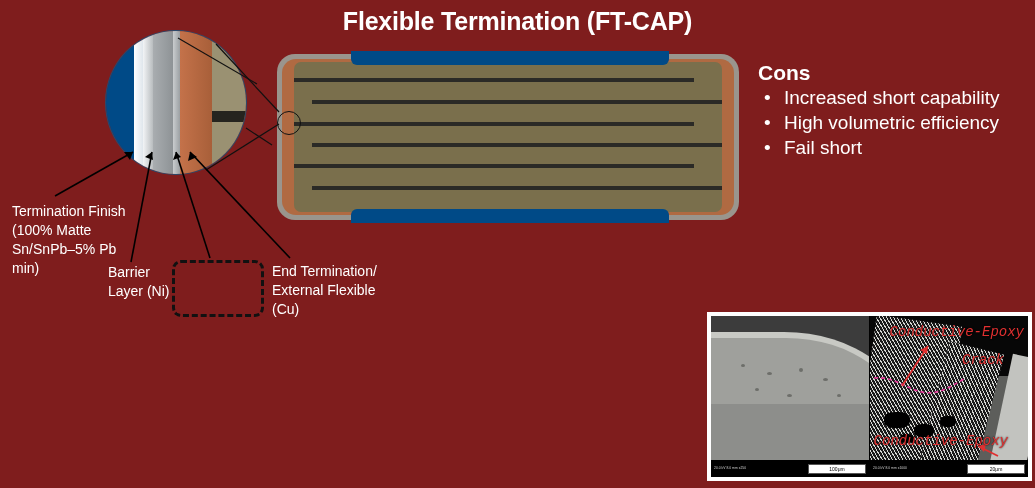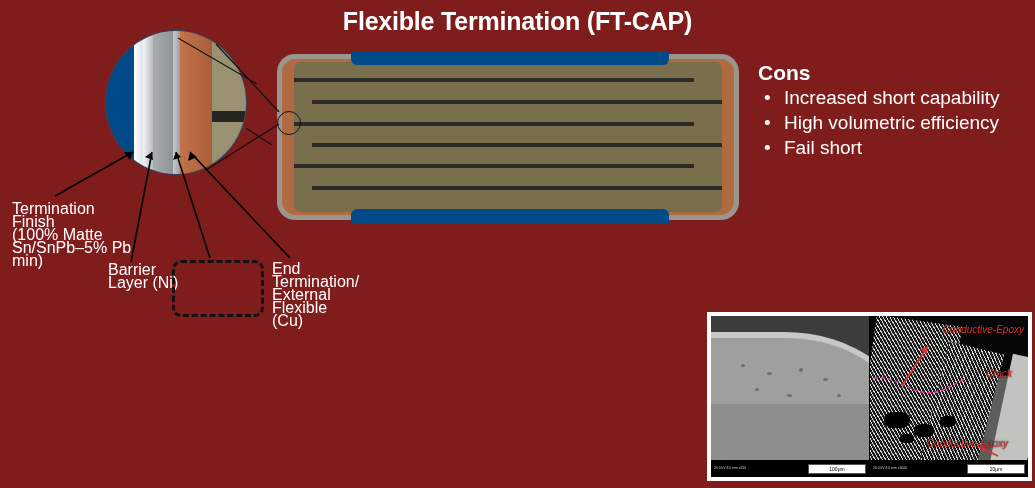--- a/index.html
+++ b/index.html
@@ -141,22 +141,22 @@
   #lines {
     position: absolute;
     left: 0; top: 0;
     width: 1035px; height: 488px;
     pointer-events: none;
   }
 
   
   .note {
     position: absolute;
-    font-size: 16px;
-    line-height: 13px;
+    font-size: 14px;
+    line-height: 19px;
     color: #ffffff;
   }
   #note-term   { left: 12px;  top: 202px; width: 125px; }
   #note-barrier{ left: 108px; top: 263px; width: 72px; }
   #note-epoxy  { left: 183px; top: 266px; width: 80px; }
   #note-end    { left: 272px; top: 262px; width: 110px; }
   #dashbox {
     position: absolute;
     left: 172px; top: 260px;
     width: 92px; height: 57px;
@@ -234,28 +234,28 @@
     transform: rotate(12deg);
   }
   #sem-right .void {
     position: absolute;
     background: #000000;
     border-radius: 40%;
   }
   .sem-label {
     position: absolute;
     color: #e03030;
-    font-family: Liberation Sans, sans-serif;
+    font-family: Liberation Mono, monospace;
     font-style: italic;
-    font-size: 10px;
+    font-size: 14px;
     white-space: nowrap;
     text-shadow: 0 0 2px #000;
   }
   #lbl-ce1 { right: 4px;  top: 8px; }
-  #lbl-crack { right: 16px; top: 36px; margin-top: 16px; }
+  #lbl-crack { right: 24px; top: 36px; }
   #lbl-ce2 { right: 20px; bottom: 28px; }
   .sem-databar {
     position: absolute;
     left: 0; bottom: 0;
     width: 100%; height: 17px;
     background: #000000;
     display: flex;
     align-items: center;
     justify-content: space-between;
     padding: 0 3px;

